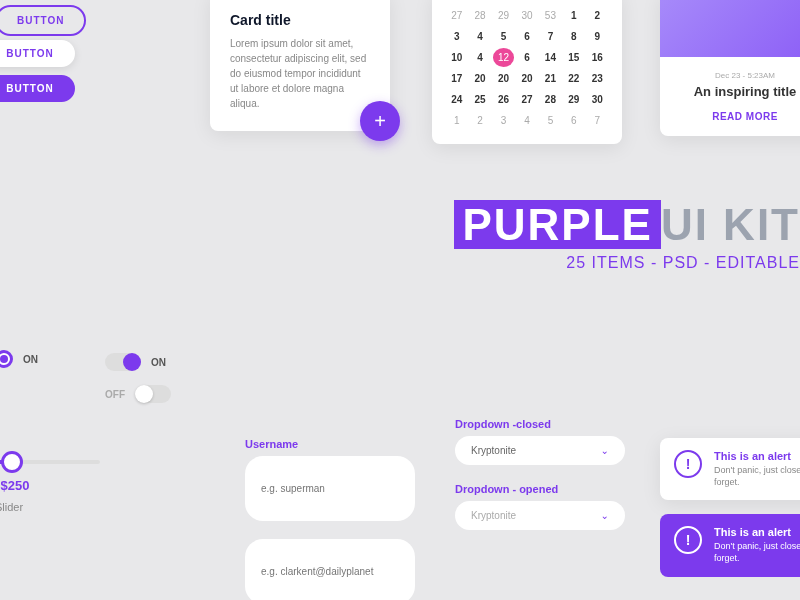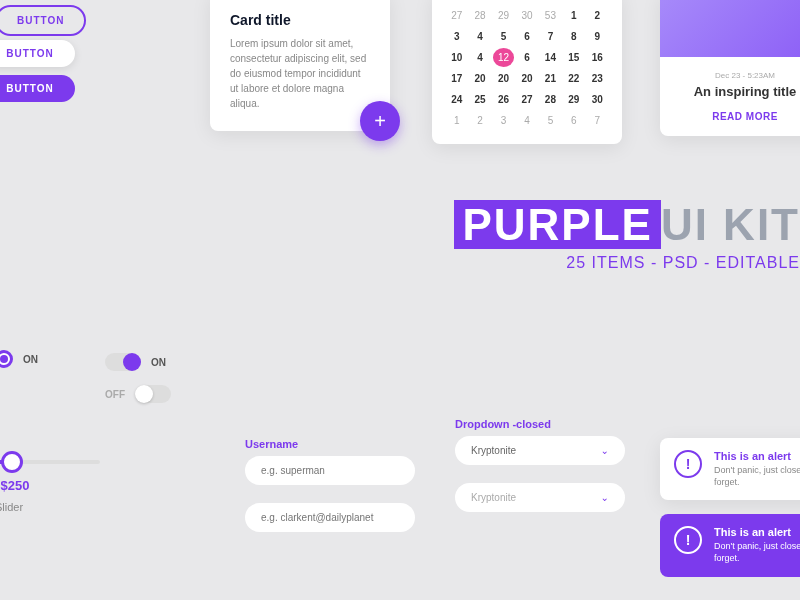--- a/index.html
+++ b/index.html
@@ -55,21 +55,21 @@
 .slider{width:170px}
 .slider-track{height:4px;background:#ddd;border-radius:2px;position:relative}
 .slider-fill{height:100%;width:48%;background:#7c3aed;border-radius:2px}
 .slider-thumb{position:absolute;width:22px;height:22px;border-radius:50%;background:#fff;border:3px solid #7c3aed;left:48%;top:-9px;transform:translateX(-50%)}
 .slider-val{text-align:center;color:#7c3aed;font-size:13px;font-weight:600;margin-top:14px}
 .slider-lbl{font-size:11px;color:#888;margin-top:8px}
 
 
 .field{margin-bottom:18px}
 .field-label{color:#7c3aed;font-size:11px;font-weight:700;margin-bottom:6px;display:block}
-.input{background:#fff;border:none;border-radius:18px;padding:9px 16px;font-size:10px;color:#aaa;width:170px}
+.input{background:#fff;border:none;border-radius:18px;padding:27px 16px;font-size:10px;color:#aaa;width:170px}
 .dropdown{background:#fff;border-radius:18px;padding:9px 16px;font-size:10px;color:#666;width:170px;display:flex;justify-content:space-between;align-items:center;cursor:pointer;margin-bottom:4px}
 .chev{color:#7c3aed;font-size:10px}
 .dd-open .dropdown:last-child{color:#aaa}
 
 
 .alert{border-radius:8px;padding:12px 14px;display:flex;gap:12px;width:185px;margin-bottom:14px}
 .alert-white{background:#fff;box-shadow:0 4px 20px rgba(0,0,0,0.08)}
 .alert-purple{background:#7c3aed;color:#fff}
 .alert-icon{width:28px;height:28px;border-radius:50%;border:2px solid;display:flex;align-items:center;justify-content:center;font-size:14px;font-weight:700;flex-shrink:0}
 .alert-white .alert-icon{border-color:#7c3aed;color:#7c3aed}
@@ -199,20 +199,21 @@
 
 <div class="abs" style="left:455px;top:418px">
   <div class="field">
     <span class="field-label">Dropdown -closed</span>
     <div class="dropdown">
       <span>Kryptonite</span>
         <span class="chev">⌄</span>
     </div>
   </div>
   <div class="field dd-open">
+    <span class="field-label">Dropdown - opened</span>
     <div class="dropdown">
       <span>Kryptonite</span>
         <span class="chev">⌄</span>
     </div>
   </div>
 </div>
 
 <div class="abs" style="left:660px;top:438px">
   <div class="alert alert-white">
     <div class="alert-icon">!</div>

